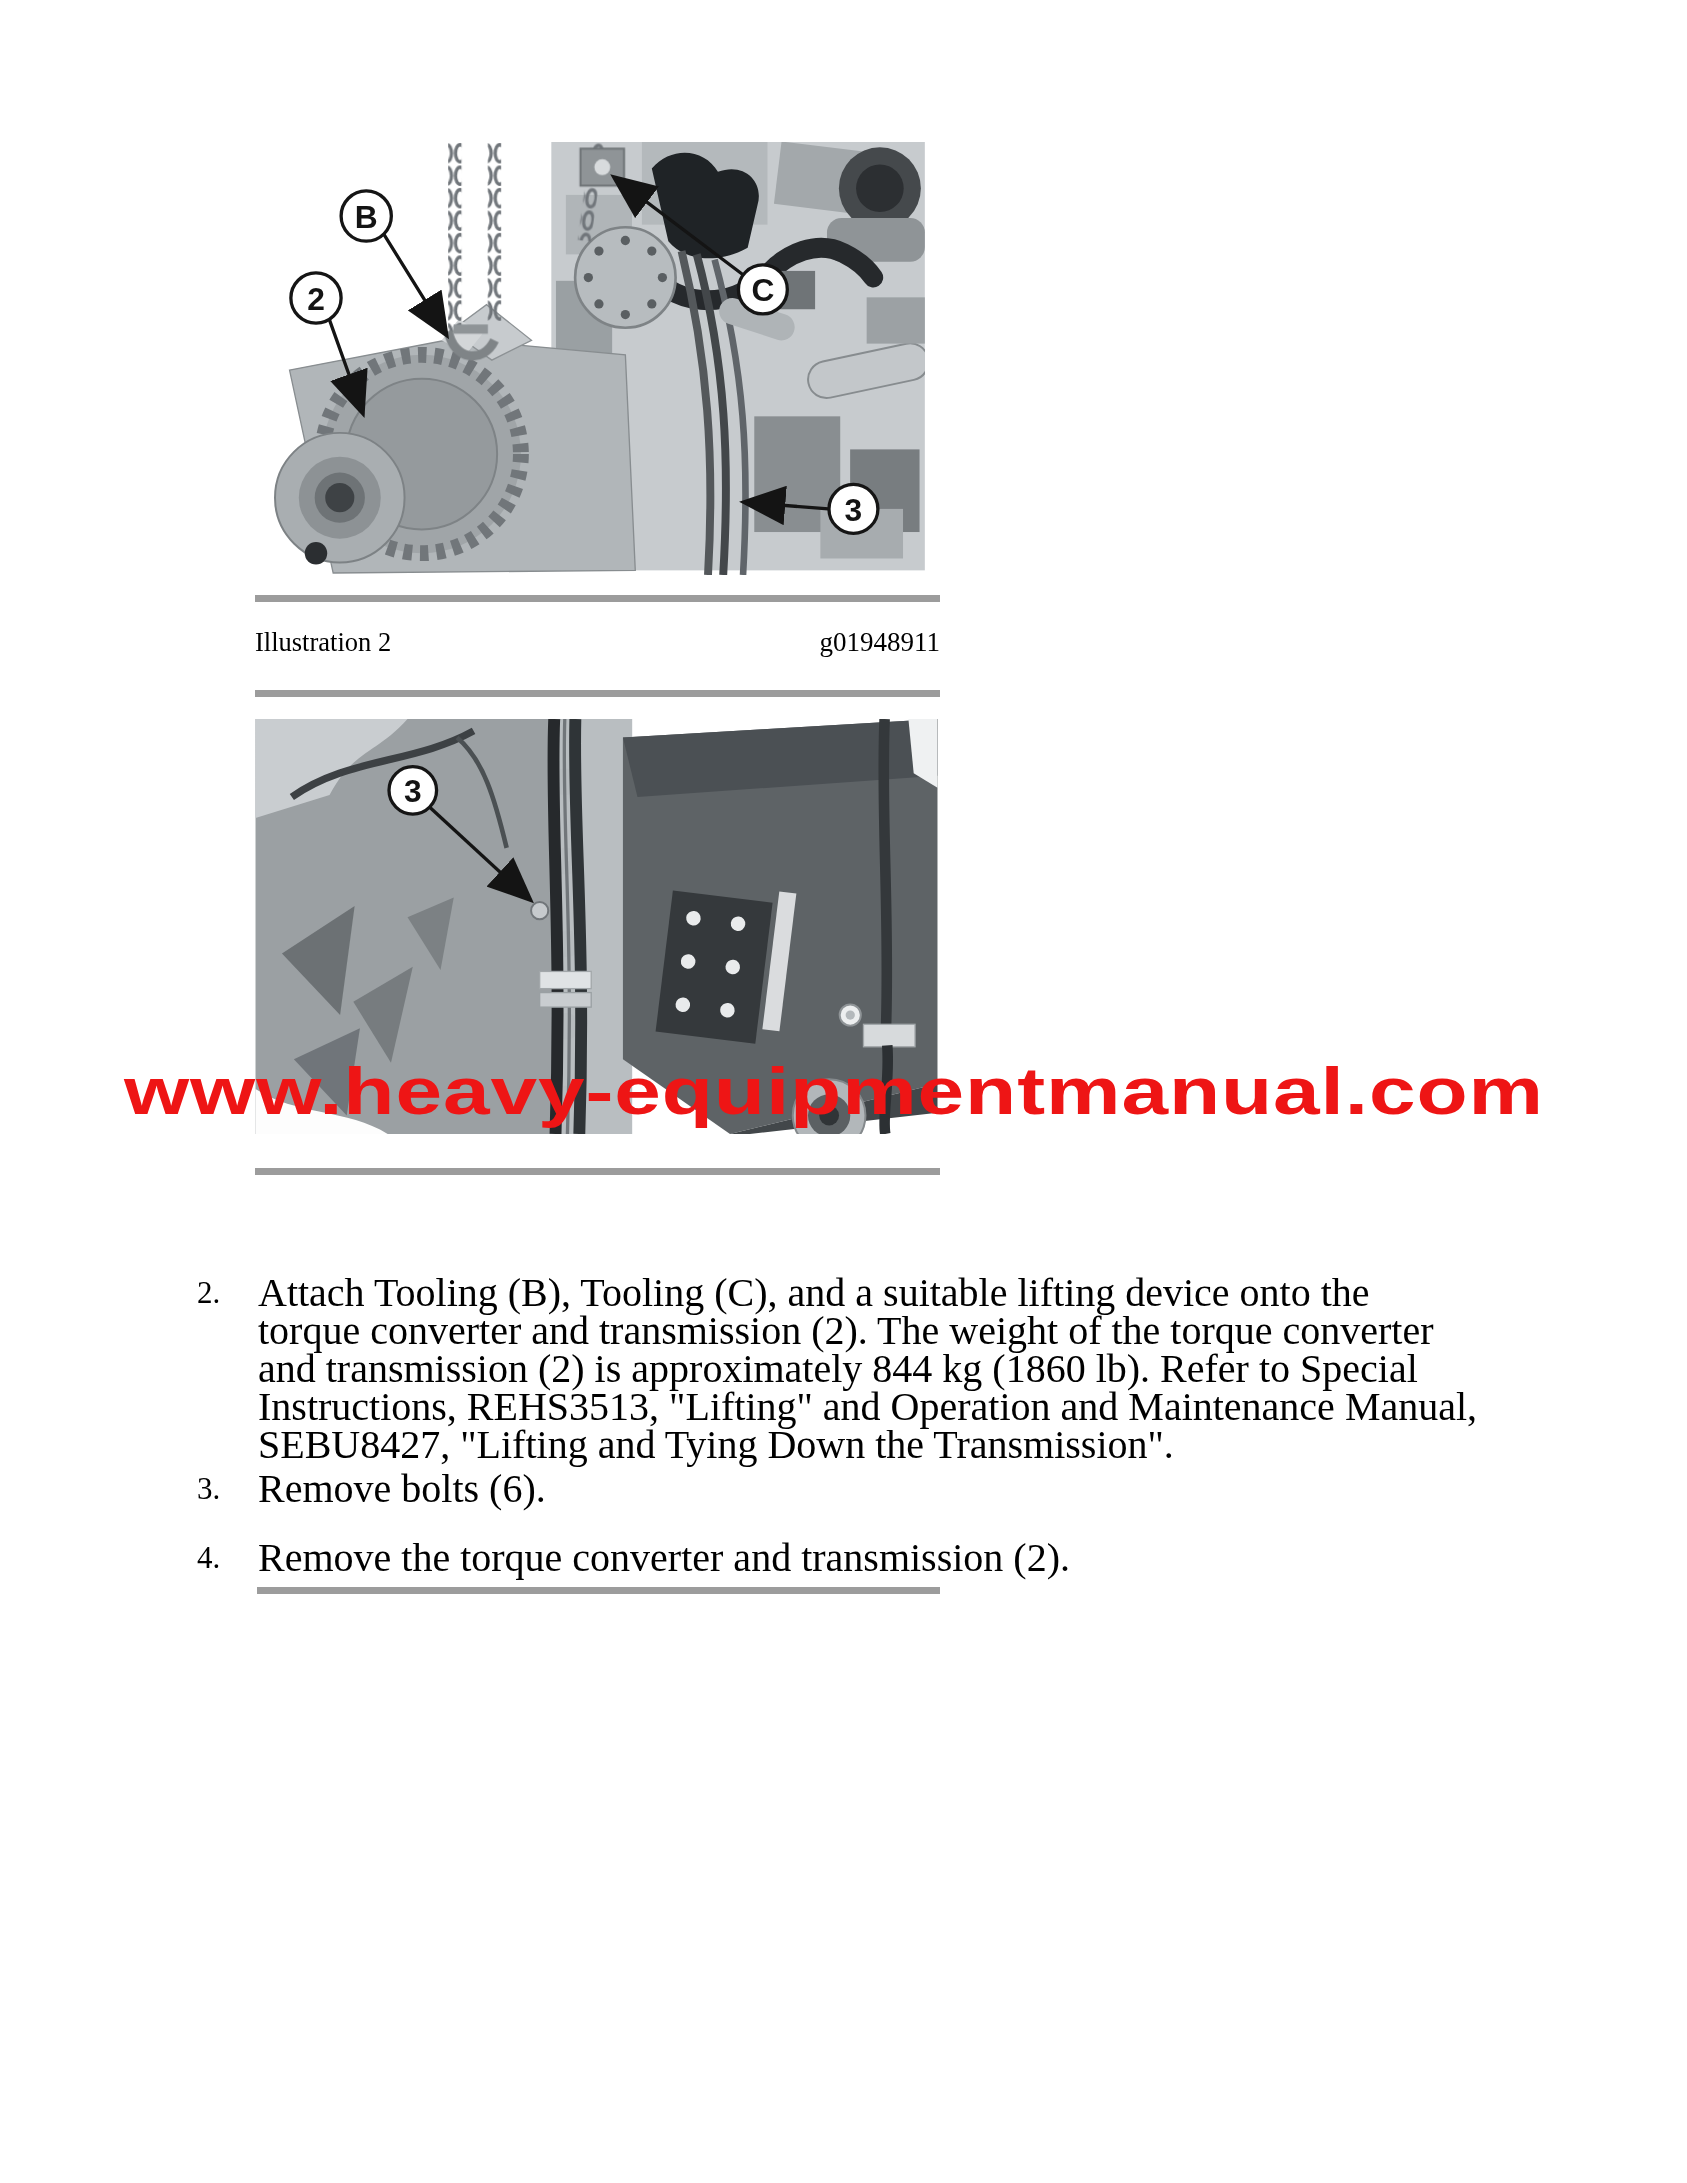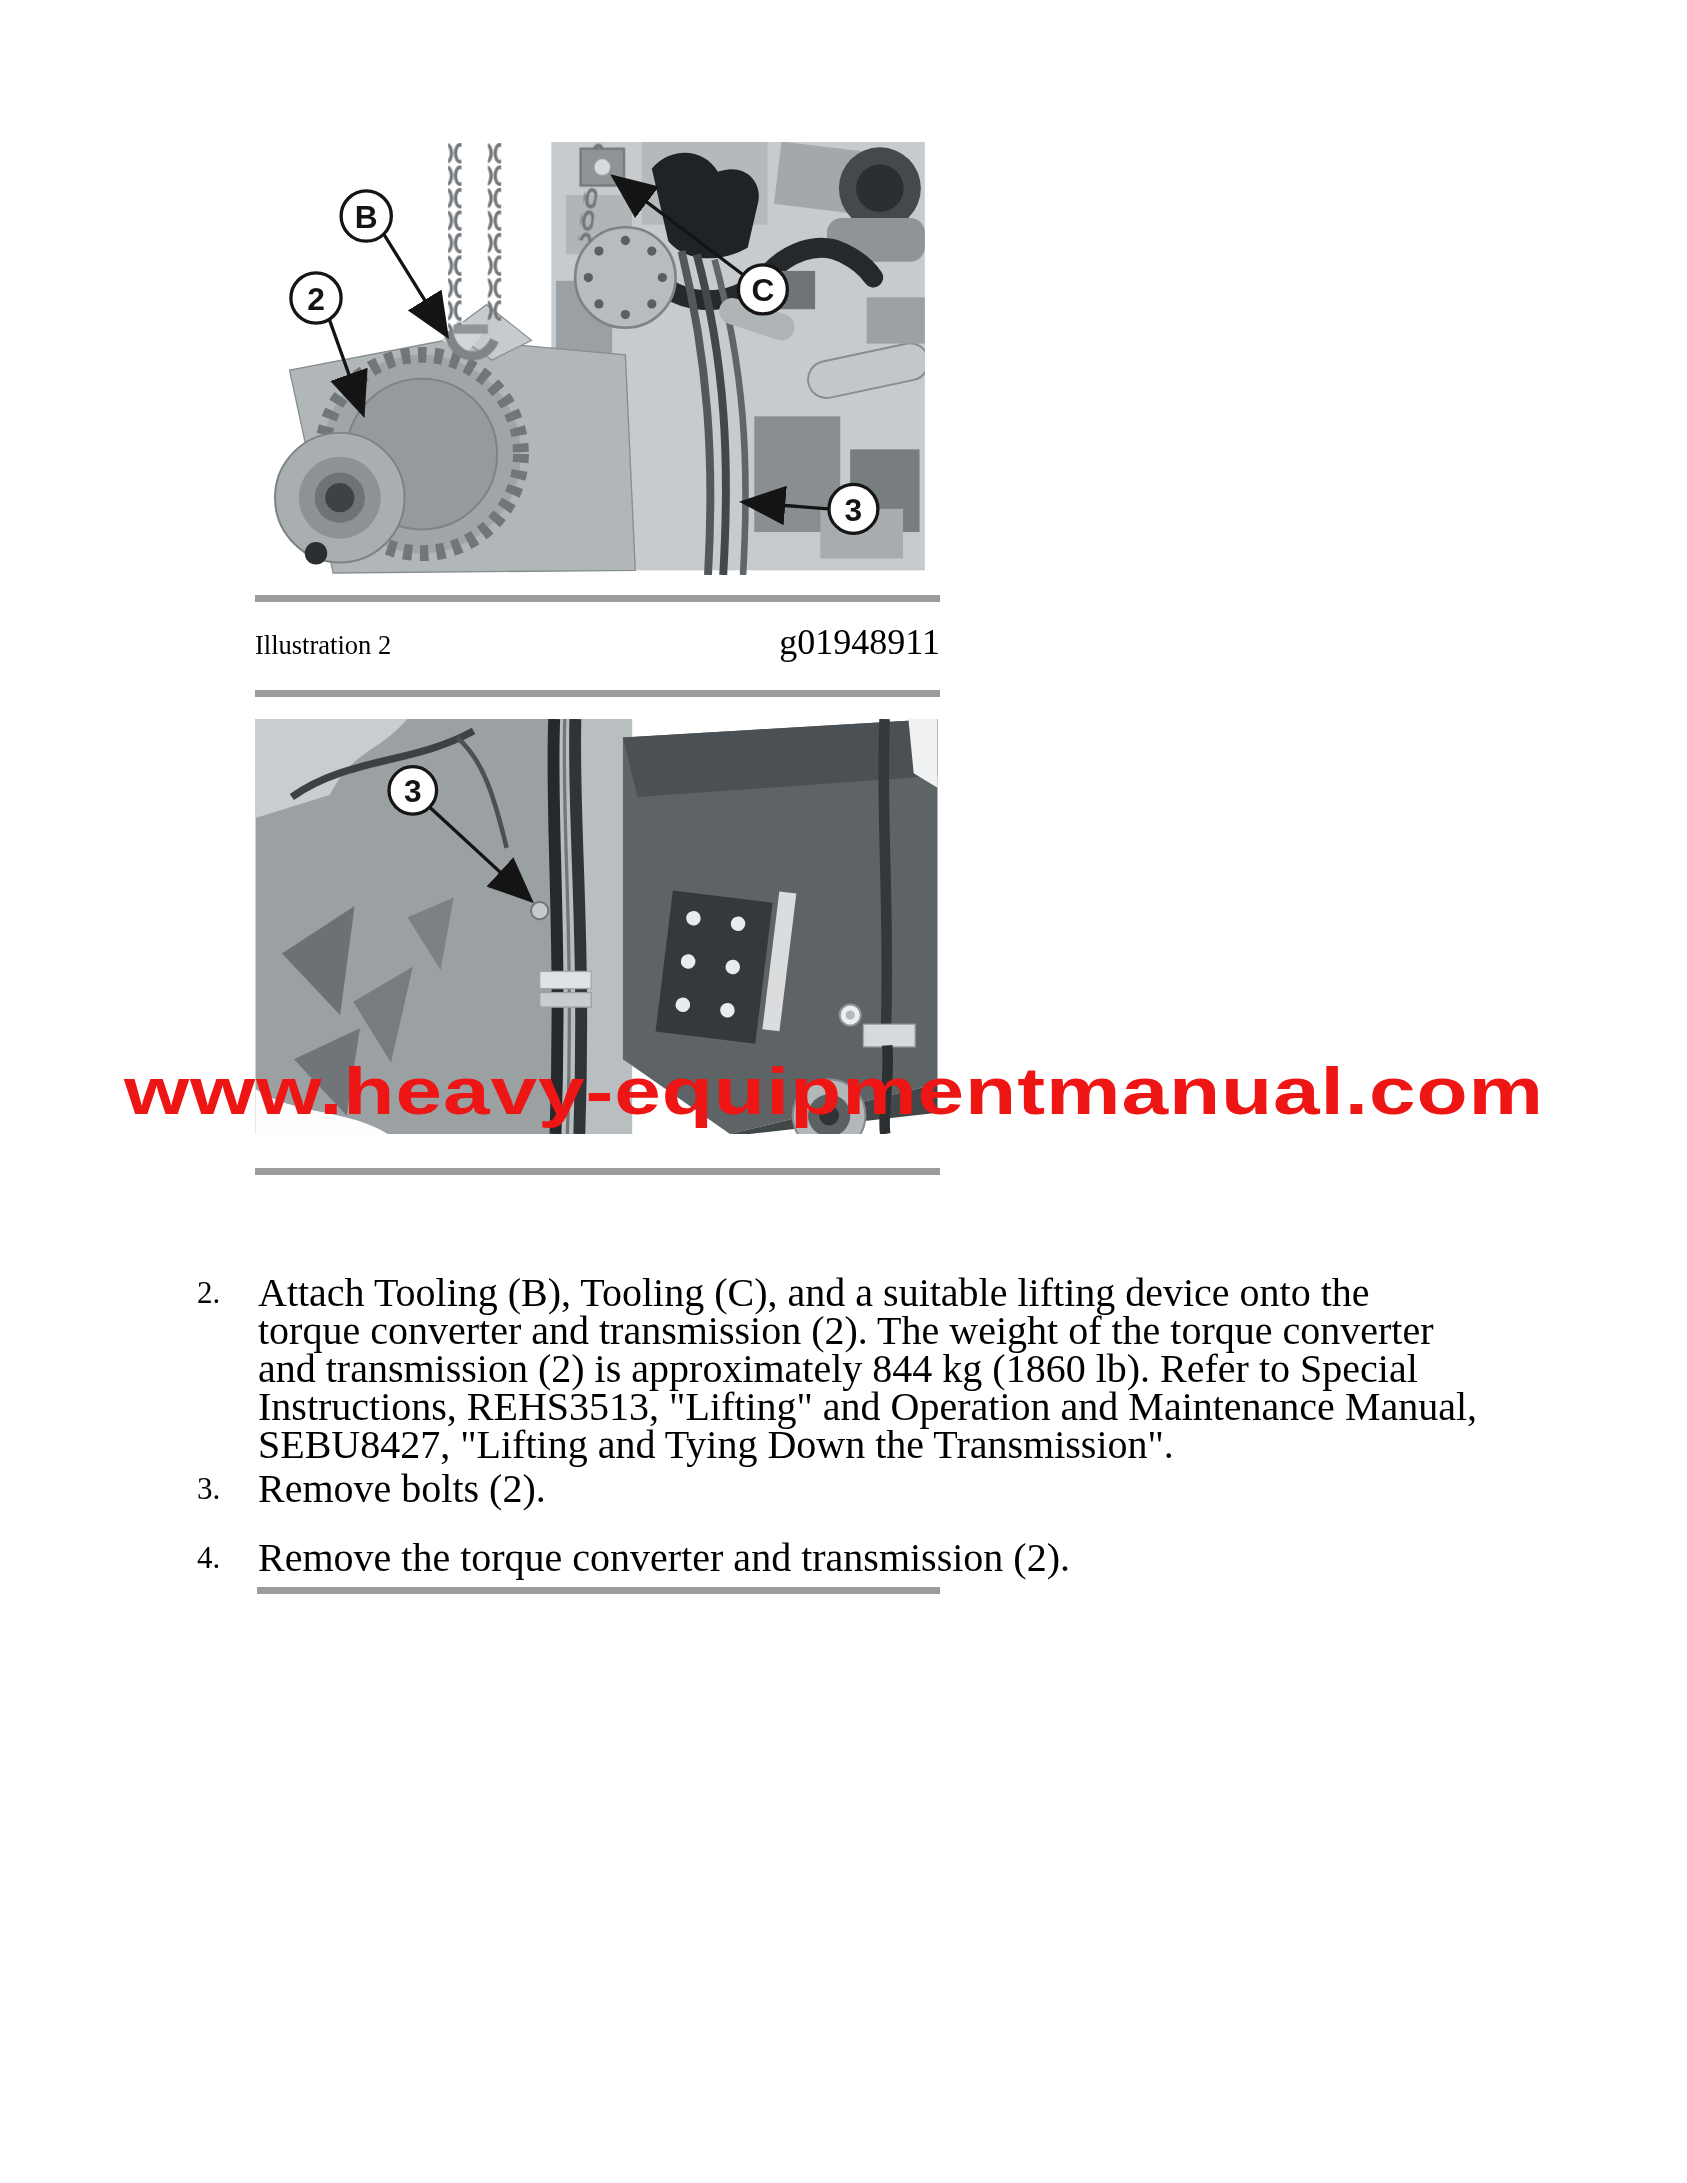--- a/index.html
+++ b/index.html
@@ -9,21 +9,21 @@
   }
   .figure-box{position:absolute;overflow:hidden;}
   .figure-box svg{display:block;}
   .soft{filter:blur(1.1px);}
   .rule{position:absolute;background:#9c9c9c;height:6.6px;width:685px;left:255px;}
   .caption-row{
     position:absolute;left:255px;width:685px;display:flex;
     justify-content:space-between;align-items:baseline;
   }
   .caption-label{font-size:26.5px;line-height:33px;}
-  .caption-code{font-size:36px;line-height:33px;}
+  .caption-code{font-size:27px;line-height:33px;}
   .step{position:absolute;left:197px;display:flex;}
   .step-num{width:61px;font-size:31px;line-height:38px;flex:0 0 61px;}
   .step-text{width:1223px;font-size:40px;line-height:38px;}
   .watermark{
     position:absolute;left:124px;top:1057px;
     font-family:"Liberation Sans", sans-serif;
     font-size:66px;font-weight:700;line-height:69px;white-space:nowrap;
     color:#ee1515;transform:scaleX(1.27);transform-origin:left center;
     letter-spacing:0.7px;
   }
@@ -215,21 +215,21 @@
   <div class="rule" style="top:1168px;"></div>
 
 
   <div class="step" style="top:1274px;">
     <div class="step-num">2.</div>
     <div class="step-text">Attach Tooling (B), Tooling (C), and a suitable lifting device onto the torque converter and transmission (2). The weight of the torque converter and transmission (2) is approximately 844 kg (1860 lb). Refer to Special Instructions, REHS3513, "Lifting" and Operation and Maintenance Manual, SEBU8427, "Lifting and Tying Down the Transmission".</div>
   </div>
 
   <div class="step" style="top:1470px;">
     <div class="step-num">3.</div>
-    <div class="step-text">Remove bolts (2).</div>
+    <div class="step-text">Remove bolts (6).</div>
   </div>
 
   <div class="step" style="top:1539px;">
     <div class="step-num">4.</div>
     <div class="step-text">Remove the torque converter and transmission (2).</div>
   </div>
 
   <div class="rule" style="top:1587px;left:257px;width:683px;"></div>
 
   <div class="watermark">www.heavy-equipmentmanual.com</div>

